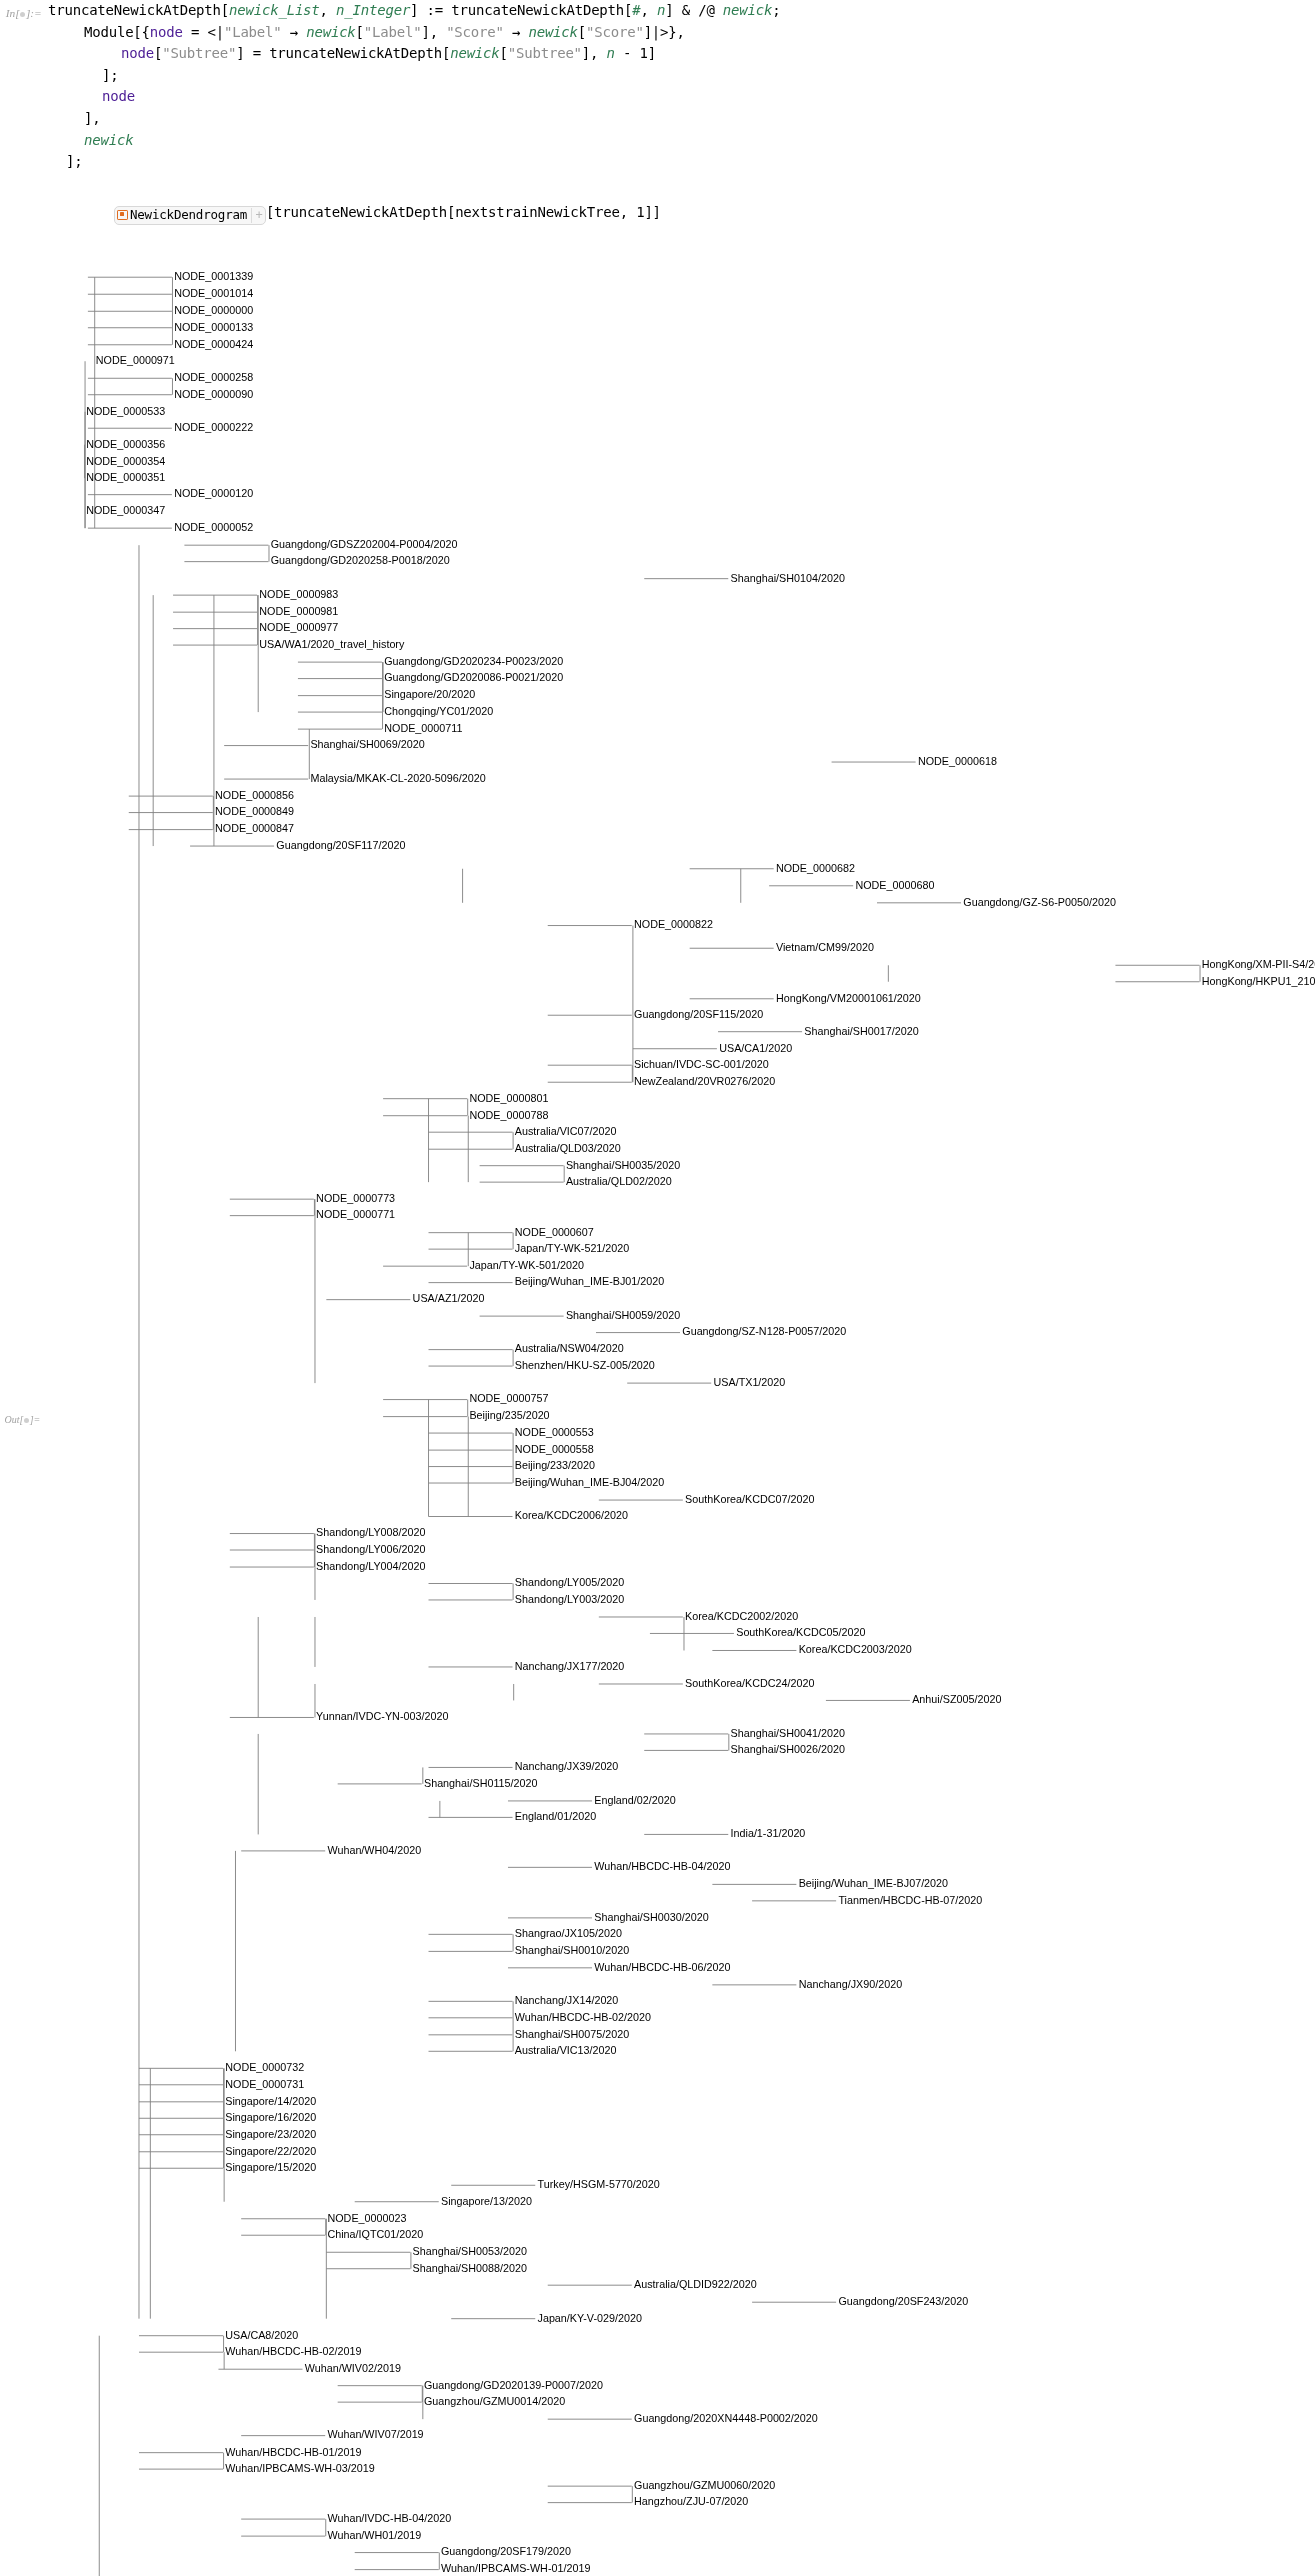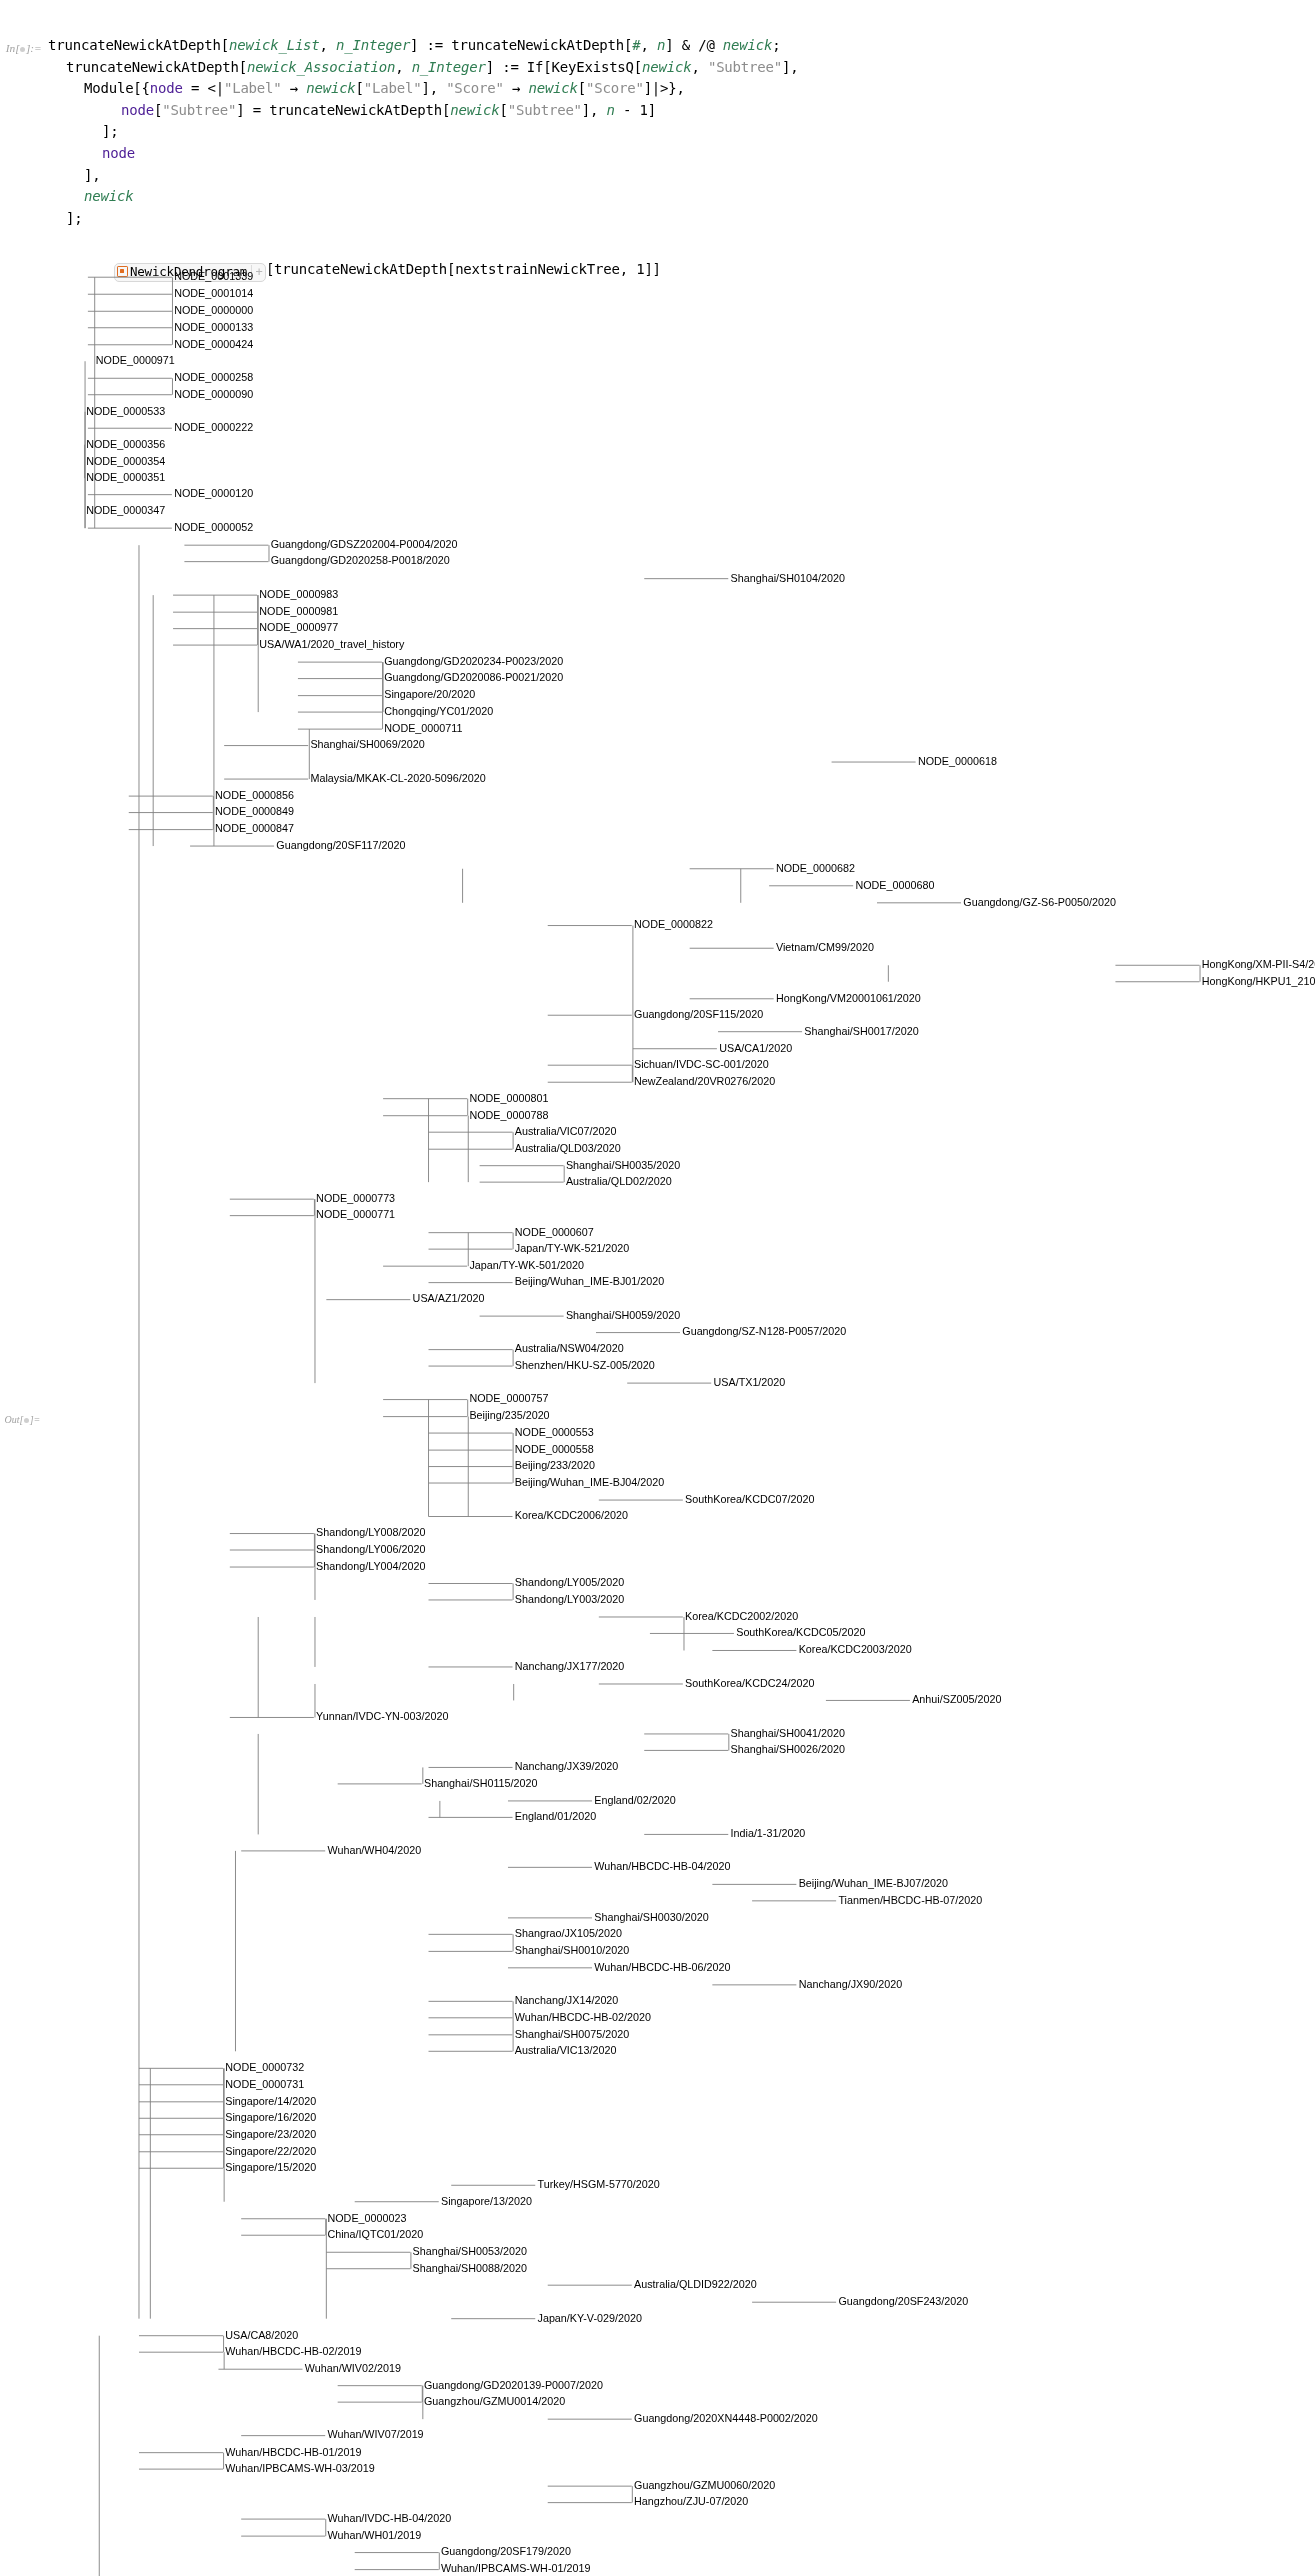--- a/index.html
+++ b/index.html
@@ -24,21 +24,21 @@
     background:#cfcfcf;vertical-align:middle;margin:0 0.6px;
   }
   .codeline{
     font-family:"DejaVu Sans Mono", monospace;
     font-size:14px;
     line-height:21.6px;
     color:#000000;
     white-space:pre;
     letter-spacing:-0.2px;
   }
-  .codewrap{padding-left:48px;margin-top:35px;}
+  .codewrap{padding-left:48px;}
   .g{color:#2f7d52;font-style:italic;}
   .gk{color:#4c1d95;font-style:normal;}
   .str{color:#8c8c8c;}
   .sym{color:#000;}
 
   
   .rf{
     display:inline-block;
     border:0.6px solid #d8d8d8;
     background:#f7f7f7;
@@ -85,21 +85,20 @@
   }
 </style>
 </head>
 <body>
 
 <div id="notebook">
   <div class="cell">
     <div class="inlabel" style="top:6.8px;"><span>In[</span><span class="dot"></span><span>]:=</span></div>
     <div class="codewrap" id="code-lines">
         <div class="codeline" style="padding-left: 0px;"><span class="sym">truncateNewickAtDepth[</span><span class="g">newick_List</span><span class="sym">, </span><span class="g">n_Integer</span><span class="sym">] := truncateNewickAtDepth[</span><span class="g">#</span><span class="sym">, </span><span class="g">n</span><span class="sym">] &amp; /@ </span><span class="g">newick</span><span class="sym">;</span></div>
-        <div class="codeline" style="padding-left: 18px;"><span class="sym">truncateNewickAtDepth[</span><span class="g">newick_Association</span><span class="sym">, </span><span class="g">n_Integer</span><span class="sym">] := If[KeyExistsQ[</span><span class="g">newick</span><span class="sym">, </span><span class="str">"Subtree"</span><span class="sym">],</span></div>
         <div class="codeline" style="padding-left: 36px;"><span class="sym">Module[{</span><span class="gk">node</span><span class="sym"> = &lt;|</span><span class="str">"Label"</span><span class="sym"> → </span><span class="g">newick</span><span class="sym">[</span><span class="str">"Label"</span><span class="sym">], </span><span class="str">"Score"</span><span class="sym"> → </span><span class="g">newick</span><span class="sym">[</span><span class="str">"Score"</span><span class="sym">]|&gt;},</span></div>
         <div class="codeline" style="padding-left: 73px;"><span class="gk">node</span><span class="sym">[</span><span class="str">"Subtree"</span><span class="sym">] = truncateNewickAtDepth[</span><span class="g">newick</span><span class="sym">[</span><span class="str">"Subtree"</span><span class="sym">], </span><span class="g">n</span><span class="sym"> - 1]</span></div>
         <div class="codeline" style="padding-left: 54px;"><span class="sym">];</span></div>
         <div class="codeline" style="padding-left: 54px;"><span class="gk">node</span></div>
         <div class="codeline" style="padding-left: 36px;"><span class="sym">],</span></div>
         <div class="codeline" style="padding-left: 36px;"><span class="g">newick</span></div>
         <div class="codeline" style="padding-left: 18px;"><span class="sym">];</span></div>
       </div>
 
     <div class="codewrap" style="margin-top:8px;">

